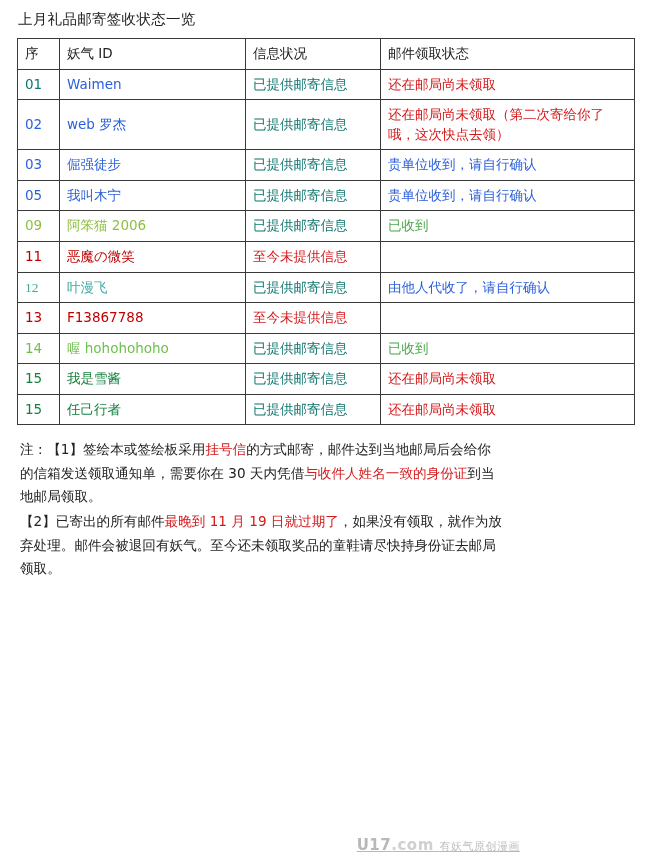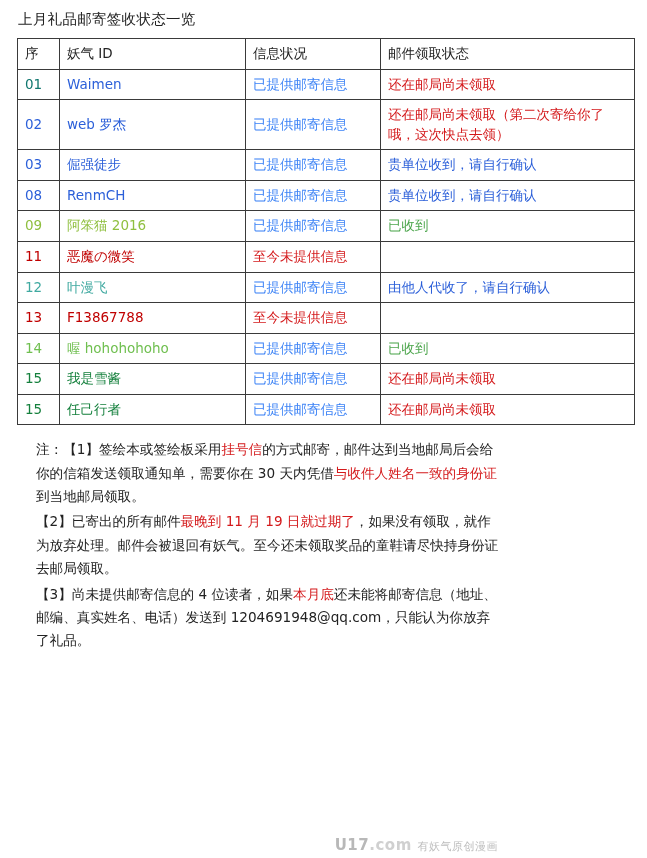--- a/index.html
+++ b/index.html
@@ -56,46 +56,47 @@
   }
   td.idx { text-align: center; font-size: 13.5px; }
 
   
   .c-purple { color: #0f766e; }
   .c-blue   { color: #2b5fd9; }
   .c-green  { color: #4da64d; }
   .c-red    { color: #d4191b; }
   .c-darkred{ color: #c00000; }
   .c-pink   { color: #15803d; }
-  .c-teal   { color: #3fa9a0; }
+  .c-teal   { color: #3fa9a0; font-family: Liberation Serif, serif; }
   .c-olive  { color: #8fbf3f; }
   .c-mgreen { color: #6fbf4f; margin-top: 39px; }
   .c-black  { color: #222; }
   .bold { font-weight: bold; }
 
-  .info-green { color: #3b82f6; }
+  .info-green { color: #0f766e; }
   .info-red { color: #d4191b; font-weight: bold; }
 
   .notes {
     margin: 13px 4px 0 6px;
     font-size: 13.6px;
     line-height: 1.72;
     color: #222;
   }
-  .notes p { margin: 0 0 2px 16px; }
+  .notes p { margin: 0 0 2px 0; }
   .hl-red { color: #d4191b; }
   .watermark {
     position: absolute;
-    right: 22px;
+    right: 0;
     bottom: 4px;
     font-size: 15px;
     color: #b8b8b8;
     font-weight: bold;
     letter-spacing: 0.5px;
     user-select: none;
+    text-decoration: underline;
   }
   .watermark .dot { color: #d0d0d0; }
   .wm-sub { font-size: 11px; color: #bdbdbd; font-weight: normal; }
 </style>
 </head>
 <body>
 
 <div class="page">
 
   <div class="title">上月礼品邮寄签收状态一览</div>
@@ -128,28 +129,28 @@
           <td class="info-green">已提供邮寄信息</td>
           <td class="c-red">还在邮局尚未领取（第二次寄给你了哦，这次快点去领）</td>
         </tr>
         <tr>
           <td class="idx c-blue">03</td>
           <td class="c-blue">倔强徒步</td>
           <td class="info-green">已提供邮寄信息</td>
           <td class="c-blue">贵单位收到，请自行确认</td>
         </tr>
         <tr>
-          <td class="idx c-blue">08</td>
-          <td class="c-blue">RenmCH</td>
+          <td class="idx c-blue">05</td>
+          <td class="c-blue">我叫木宁</td>
           <td class="info-green">已提供邮寄信息</td>
           <td class="c-blue">贵单位收到，请自行确认</td>
         </tr>
         <tr>
           <td class="idx c-olive">09</td>
-          <td class="c-olive">阿笨猫 2016</td>
+          <td class="c-olive">阿笨猫 2006</td>
           <td class="info-green">已提供邮寄信息</td>
           <td class="c-green">已收到</td>
         </tr>
         <tr>
           <td class="idx c-darkred bold">11</td>
           <td class="c-darkred bold">恶魔の微笑</td>
           <td class="info-red">至今未提供信息</td>
           <td class="c-black"></td>
         </tr>
         <tr>
@@ -185,23 +186,20 @@
       </tbody>
   </table>
 
   <div class="notes">
     <p>
       <span>注：【1】签绘本或签绘板采用</span><span class="hl-red">挂号信</span><span>的方式邮寄，邮件达到当地邮局后会给你的信箱发送领取通知单，需要你在 30 天内凭借</span><span class="hl-red">与收件人姓名一致的身份证</span><span>到当地邮局领取。</span>
     </p>
     <p>
       <span>【2】已寄出的所有邮件</span><span class="hl-red">最晚到 11 月 19 日就过期了</span><span>，如果没有领取，就作为放弃处理。邮件会被退回有妖气。至今还未领取奖品的童鞋请尽快持身份证去邮局领取。</span>
     </p>
-    <p>
-      <span>【3】尚未提供邮寄信息的 4 位读者，如果</span><span class="hl-red">本月底</span><span>还未能将邮寄信息（地址、邮编、真实姓名、电话）发送到 1204691948@qq.com，只能认为你放弃了礼品。</span>
-    </p>
   </div>
 
   <div class="watermark">
     <span>U17</span><span class="dot">.com</span>
     <span class="wm-sub">有妖气原创漫画</span>
   </div>
 
 </div>
 
 </body></html>

